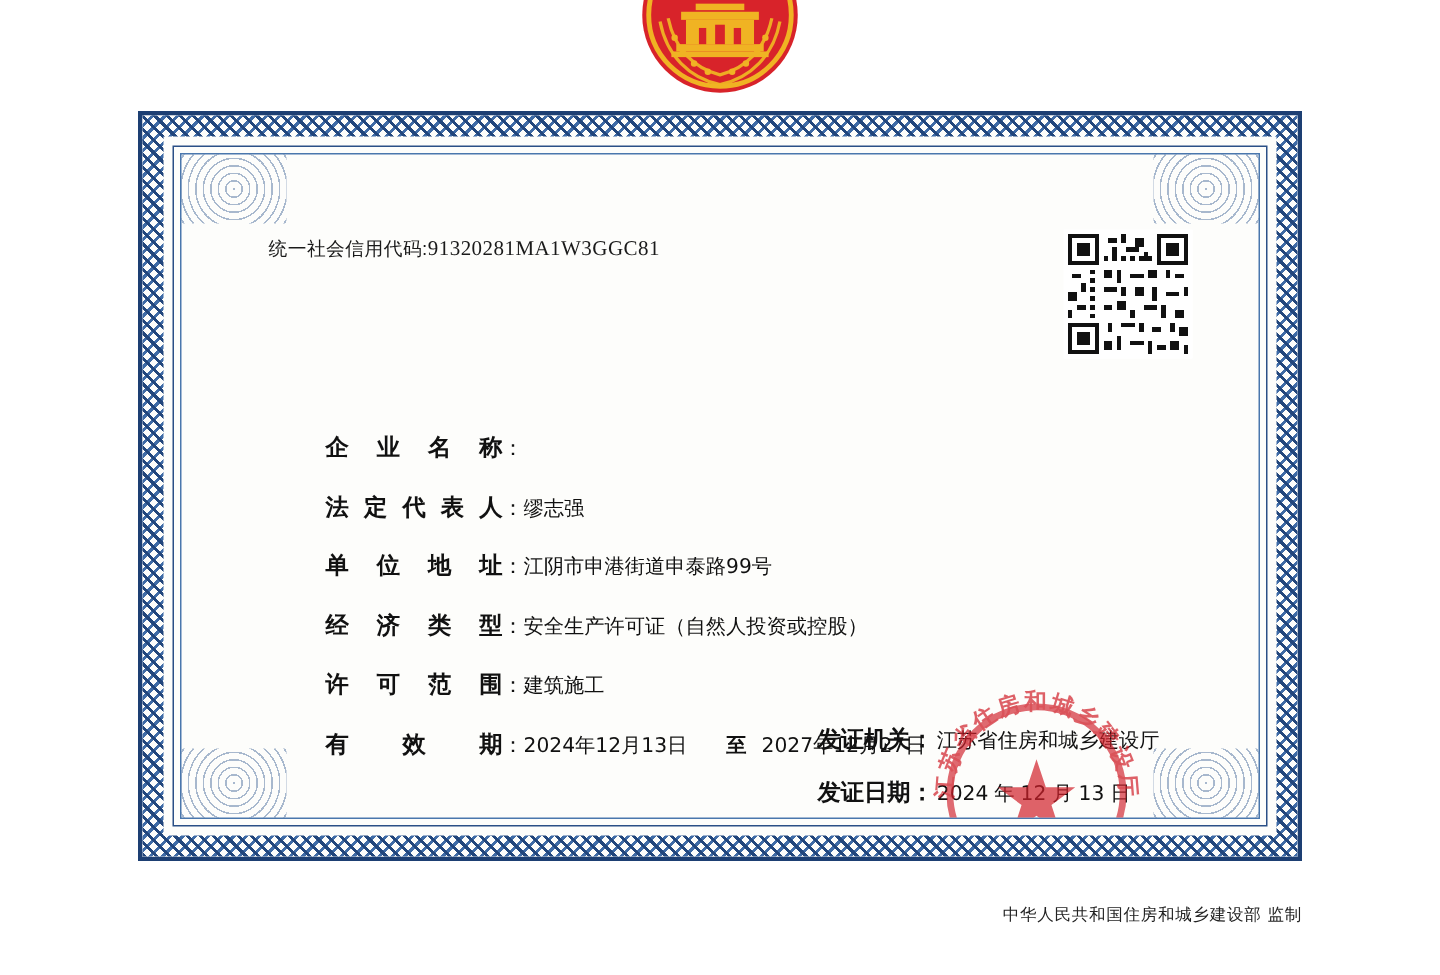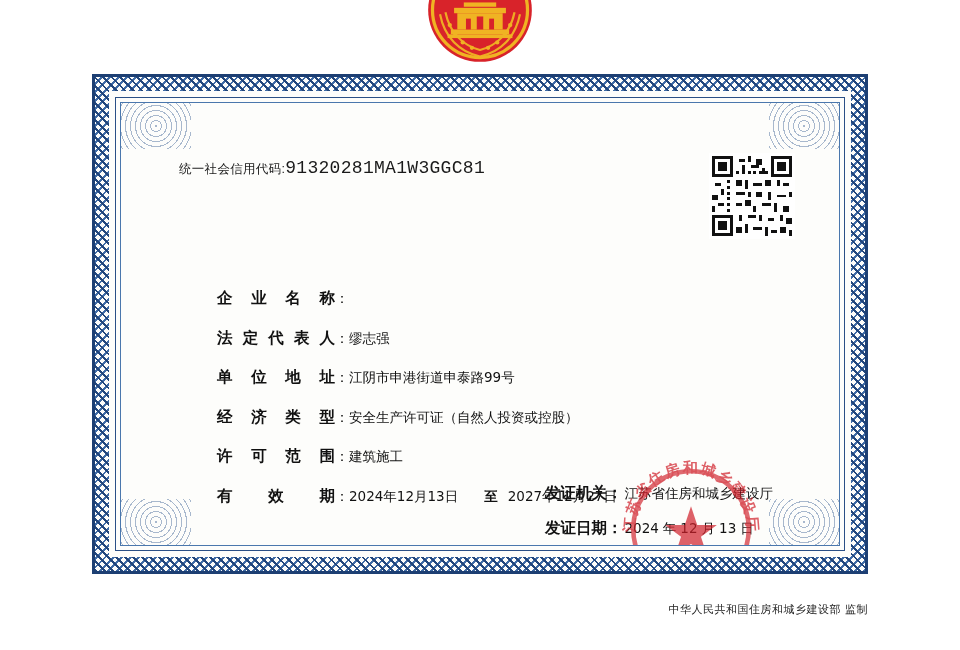--- a/index.html
+++ b/index.html
@@ -92,21 +92,21 @@
   #credit-code {
     position: absolute;
     left: 58px;
     top: 55px;
     font-size: 13.5px;
     color: #1a1a1a;
     letter-spacing: .3px;
     white-space: nowrap;
   }
   #credit-code .label { font-family: Liberation Sans, sans-serif; font-size: 12.5px; margin-top: 12px; }
-  #credit-code .value { font-family: Liberation Mono, monospace; font-size: 18px; }
+  #credit-code .value { font-family: Liberation Serif, serif; font-size: 14px; }
 
   
   #title {
     position: absolute;
     left: 0; right: 0;
     top: 80px;
     text-align: center;
     font-family: "DejaVu Sans", sans-serif;
     font-weight: bold;
     font-size: 49px;

